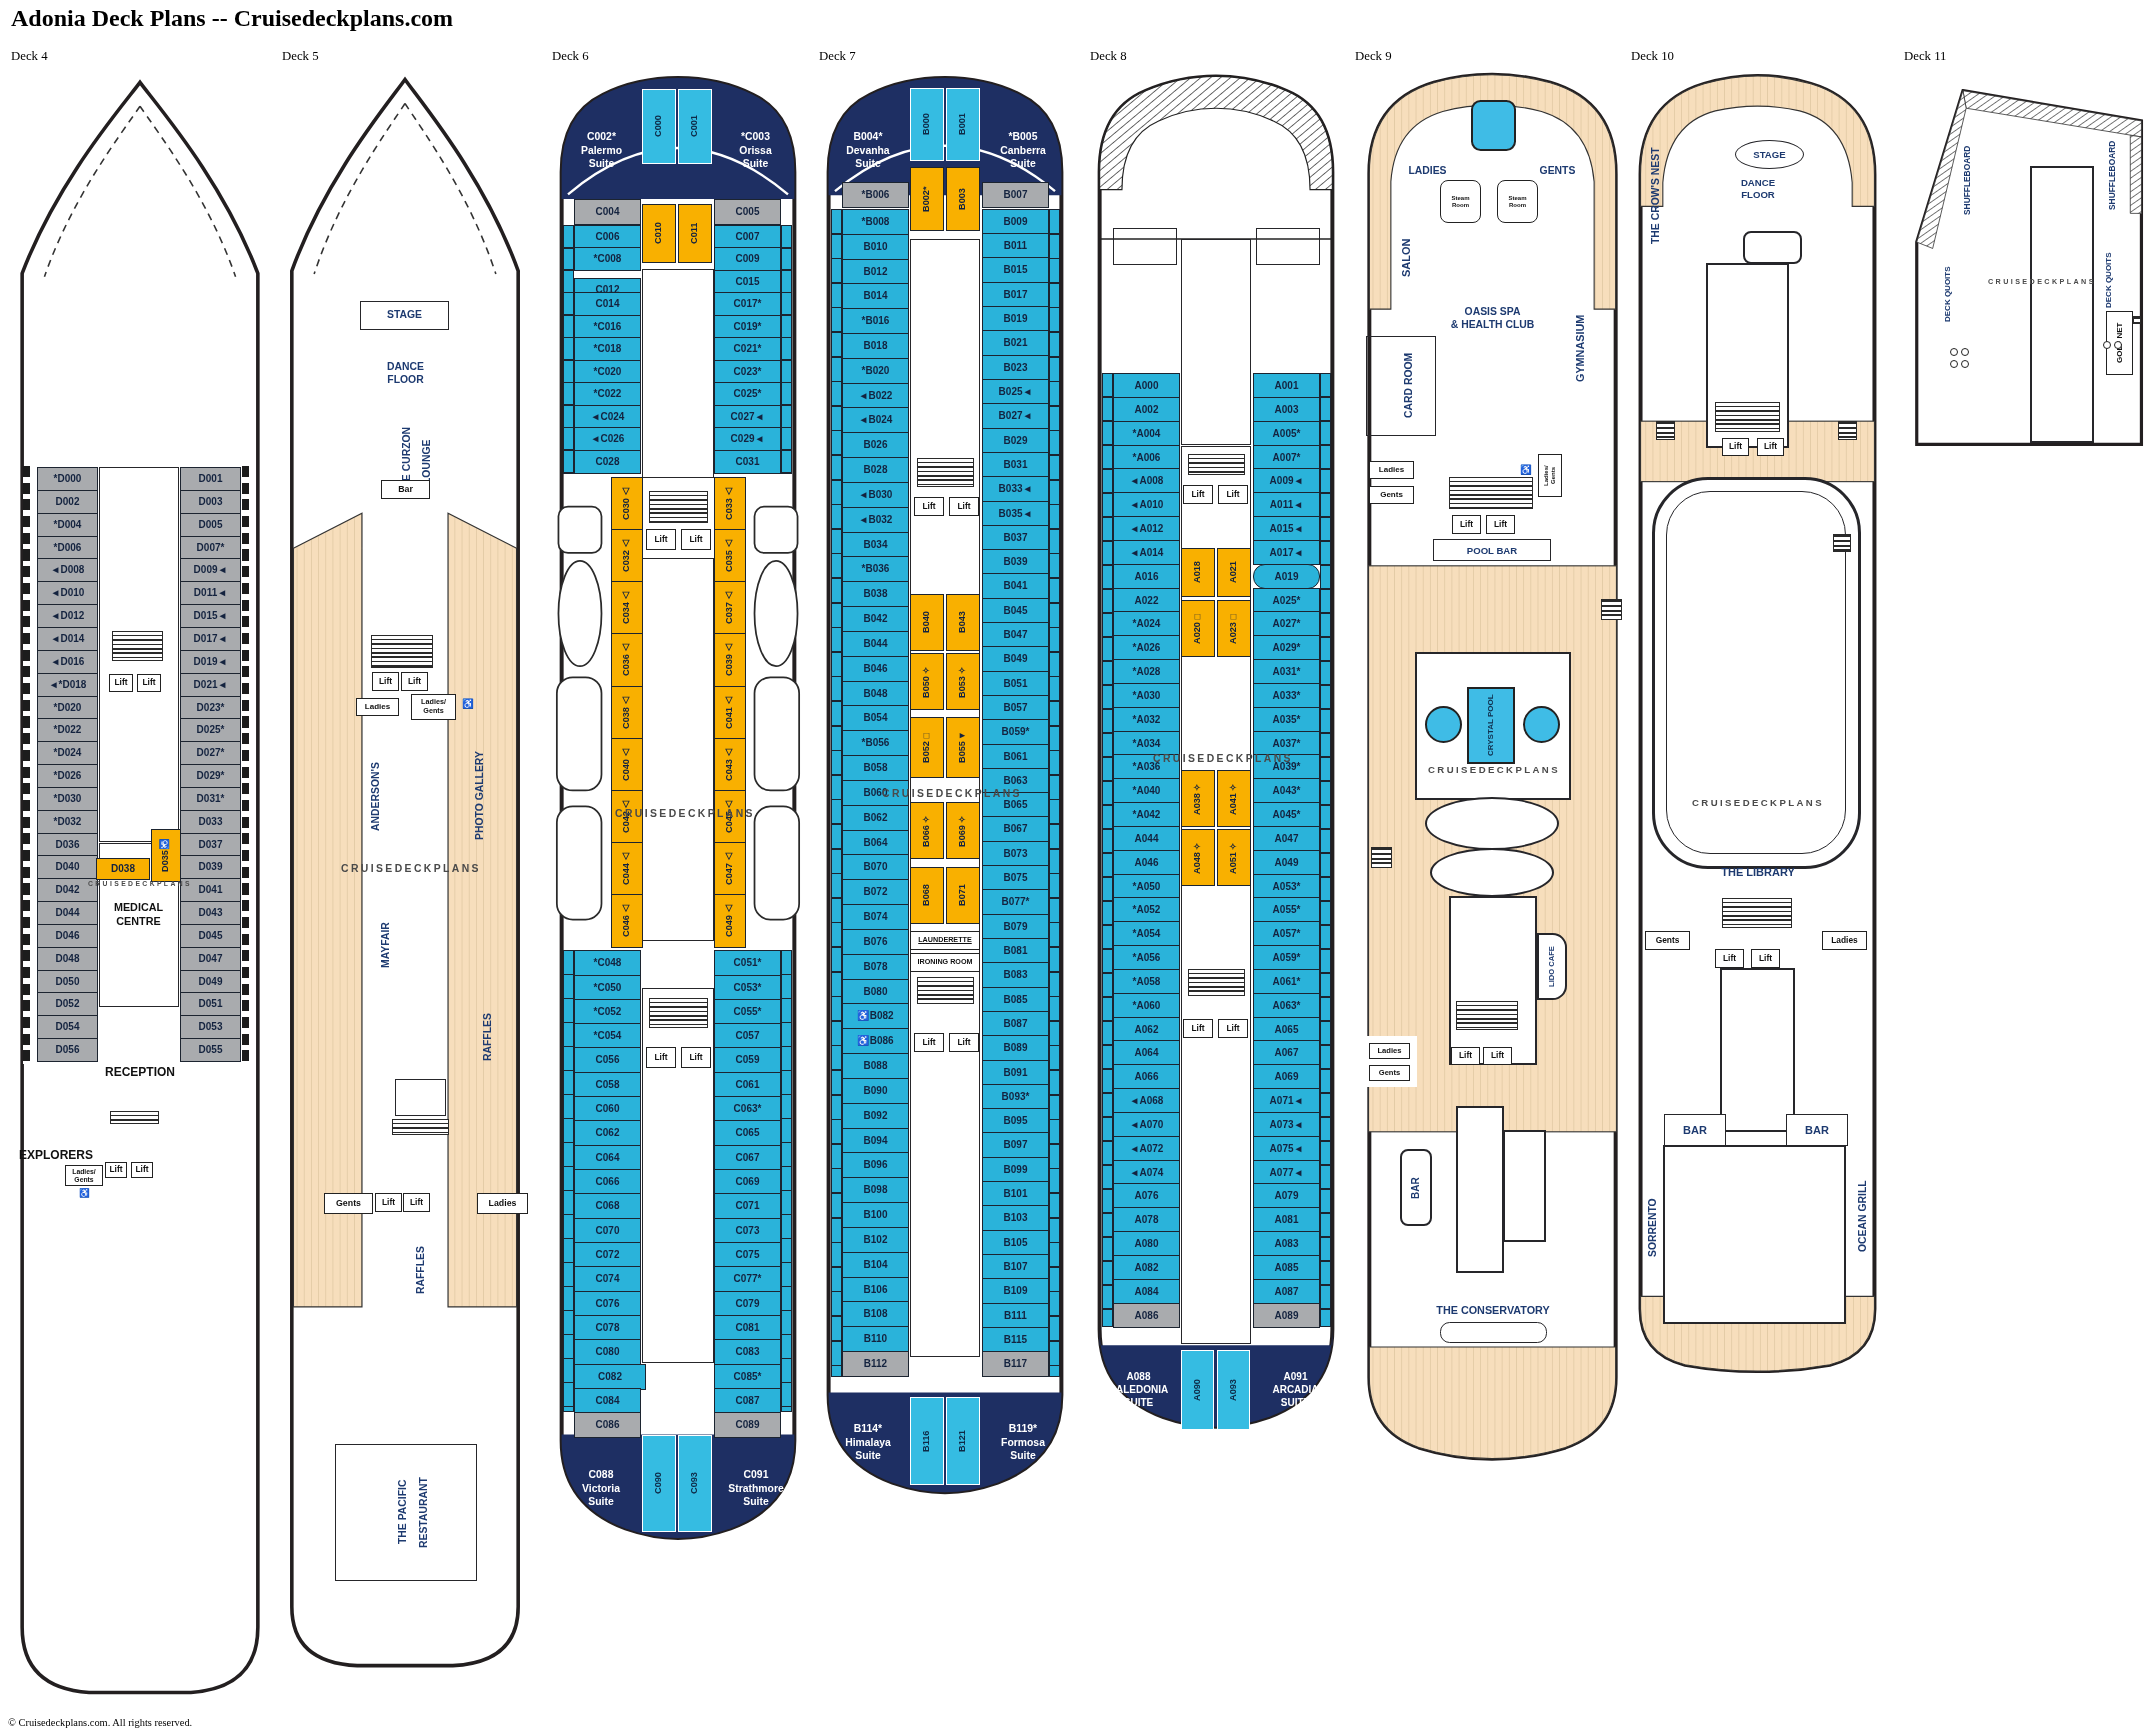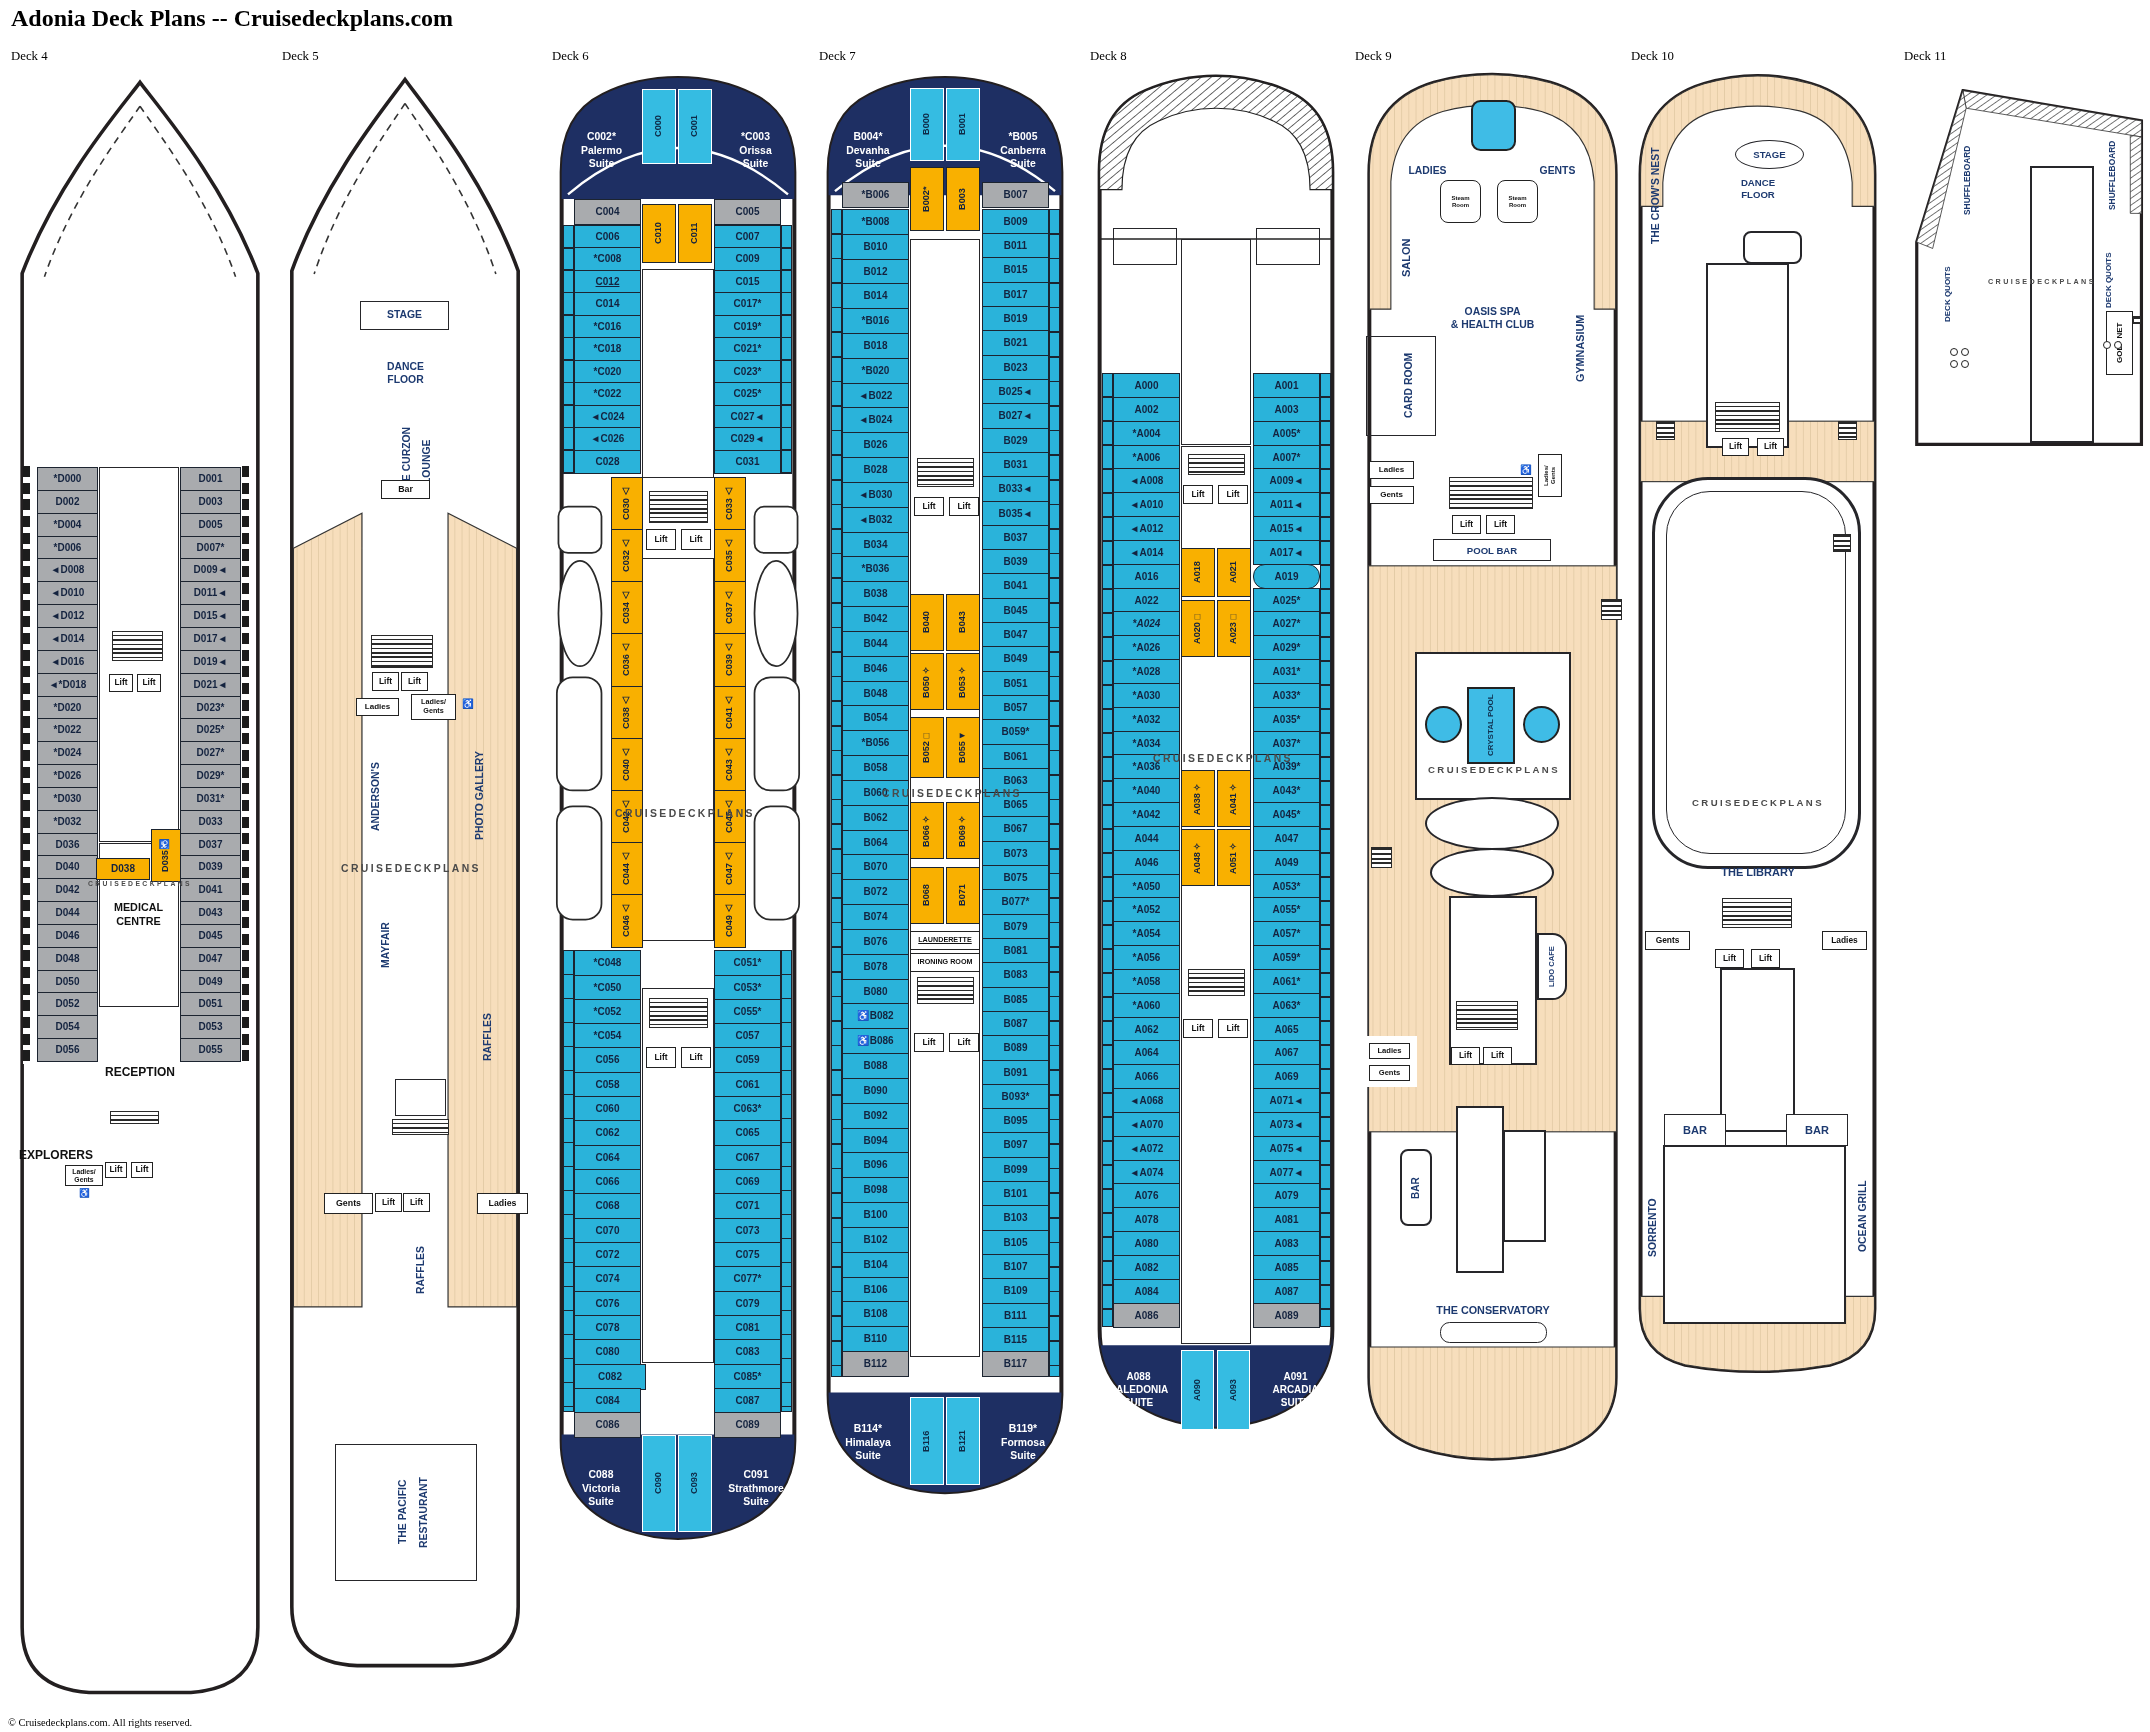--- a/index.html
+++ b/index.html
@@ -268,21 +268,21 @@
       <div class="cabin vert bluev" style="left: 642px; top: 89px; width: 34px; height: 75px;">C000</div>
       <div class="cabin vert bluev" style="left: 678px; top: 89px; width: 34px; height: 75px;">C001</div>
       <div class="cabin gray" style="left: 574px; top: 199px; width: 67px; height: 25.5px;">C004</div>
       <div class="cabin gray" style="left: 714px; top: 199px; width: 67px; height: 25.5px;">C005</div>
       <div class="cabin vert orange" style="left: 642px; top: 204px; width: 34px; height: 59px;">C010</div>
       <div class="cabin vert orange" style="left: 678px; top: 204px; width: 34px; height: 59px;">C011</div>
       <div class="strip" style="left: 563px; top: 225px; width: 11px; height: 249px; background: repeating-linear-gradient(rgb(42, 179, 218) 0px, rgb(42, 179, 218) 21px, rgb(28, 36, 48) 21px, rgb(28, 36, 48) 22.5px);"></div>
       <div class="strip" style="left: 781px; top: 225px; width: 11px; height: 249px; background: repeating-linear-gradient(rgb(42, 179, 218) 0px, rgb(42, 179, 218) 21px, rgb(28, 36, 48) 21px, rgb(28, 36, 48) 22.5px);"></div>
       <div class="cabin " style="left: 574px; top: 225px; width: 67px; height: 24px;">C006</div>
       <div class="cabin " style="left: 574px; top: 247px; width: 67px; height: 24px;">*C008</div>
-      <div class="cabin " style="left: 574px; top: 270px; width: 67px; height: 24px; text-decoration: underline;">C012</div>
+      <div class="cabin " style="left: 574px; top: 278px; width: 67px; height: 24px; text-decoration: underline;">C012</div>
       <div class="cabin " style="left: 574px; top: 292px; width: 67px; height: 24px;">C014</div>
       <div class="cabin " style="left: 574px; top: 315px; width: 67px; height: 24px;">*C016</div>
       <div class="cabin " style="left: 574px; top: 337px; width: 67px; height: 24px;">*C018</div>
       <div class="cabin " style="left: 574px; top: 360px; width: 67px; height: 24px;">*C020</div>
       <div class="cabin " style="left: 574px; top: 382px; width: 67px; height: 24px;">*C022</div>
       <div class="cabin " style="left: 574px; top: 405px; width: 67px; height: 24px;">◄C024</div>
       <div class="cabin " style="left: 574px; top: 427px; width: 67px; height: 24px;">◄C026</div>
       <div class="cabin " style="left: 574px; top: 450px; width: 67px; height: 24px;">C028</div>
       <div class="cabin " style="left: 714px; top: 225px; width: 67px; height: 24px;">C007</div>
       <div class="cabin " style="left: 714px; top: 247px; width: 67px; height: 24px;">C009</div>
@@ -523,21 +523,21 @@
       <div class="cabin " style="left: 1113px; top: 373px; width: 67px; height: 25px;">A000</div>
       <div class="cabin " style="left: 1113px; top: 397px; width: 67px; height: 25px;">A002</div>
       <div class="cabin " style="left: 1113px; top: 421px; width: 67px; height: 25px;">*A004</div>
       <div class="cabin " style="left: 1113px; top: 445px; width: 67px; height: 25px;">*A006</div>
       <div class="cabin " style="left: 1113px; top: 468px; width: 67px; height: 25px;">◄A008</div>
       <div class="cabin " style="left: 1113px; top: 492px; width: 67px; height: 25px;">◄A010</div>
       <div class="cabin " style="left: 1113px; top: 516px; width: 67px; height: 25px;">◄A012</div>
       <div class="cabin " style="left: 1113px; top: 540px; width: 67px; height: 25px;">◄A014</div>
       <div class="cabin " style="left: 1113px; top: 564px; width: 67px; height: 25px;">A016</div>
       <div class="cabin " style="left: 1113px; top: 588px; width: 67px; height: 25px;">A022</div>
-      <div class="cabin " style="left: 1113px; top: 611px; width: 67px; height: 25px; font-style: italic;">*A024</div>
+      <div class="cabin " style="left: 1113px; top: 611px; width: 67px; height: 25px;">*A024</div>
       <div class="cabin " style="left: 1113px; top: 635px; width: 67px; height: 25px;">*A026</div>
       <div class="cabin " style="left: 1113px; top: 659px; width: 67px; height: 25px;">*A028</div>
       <div class="cabin " style="left: 1113px; top: 683px; width: 67px; height: 25px;">*A030</div>
       <div class="cabin " style="left: 1113px; top: 707px; width: 67px; height: 25px;">*A032</div>
       <div class="cabin " style="left: 1113px; top: 731px; width: 67px; height: 25px;">*A034</div>
       <div class="cabin " style="left: 1113px; top: 754px; width: 67px; height: 25px;">*A036</div>
       <div class="cabin " style="left: 1113px; top: 778px; width: 67px; height: 25px;">*A040</div>
       <div class="cabin " style="left: 1113px; top: 802px; width: 67px; height: 25px;">*A042</div>
       <div class="cabin " style="left: 1113px; top: 826px; width: 67px; height: 25px;">A044</div>
       <div class="cabin " style="left: 1113px; top: 850px; width: 67px; height: 25px;">A046</div>

